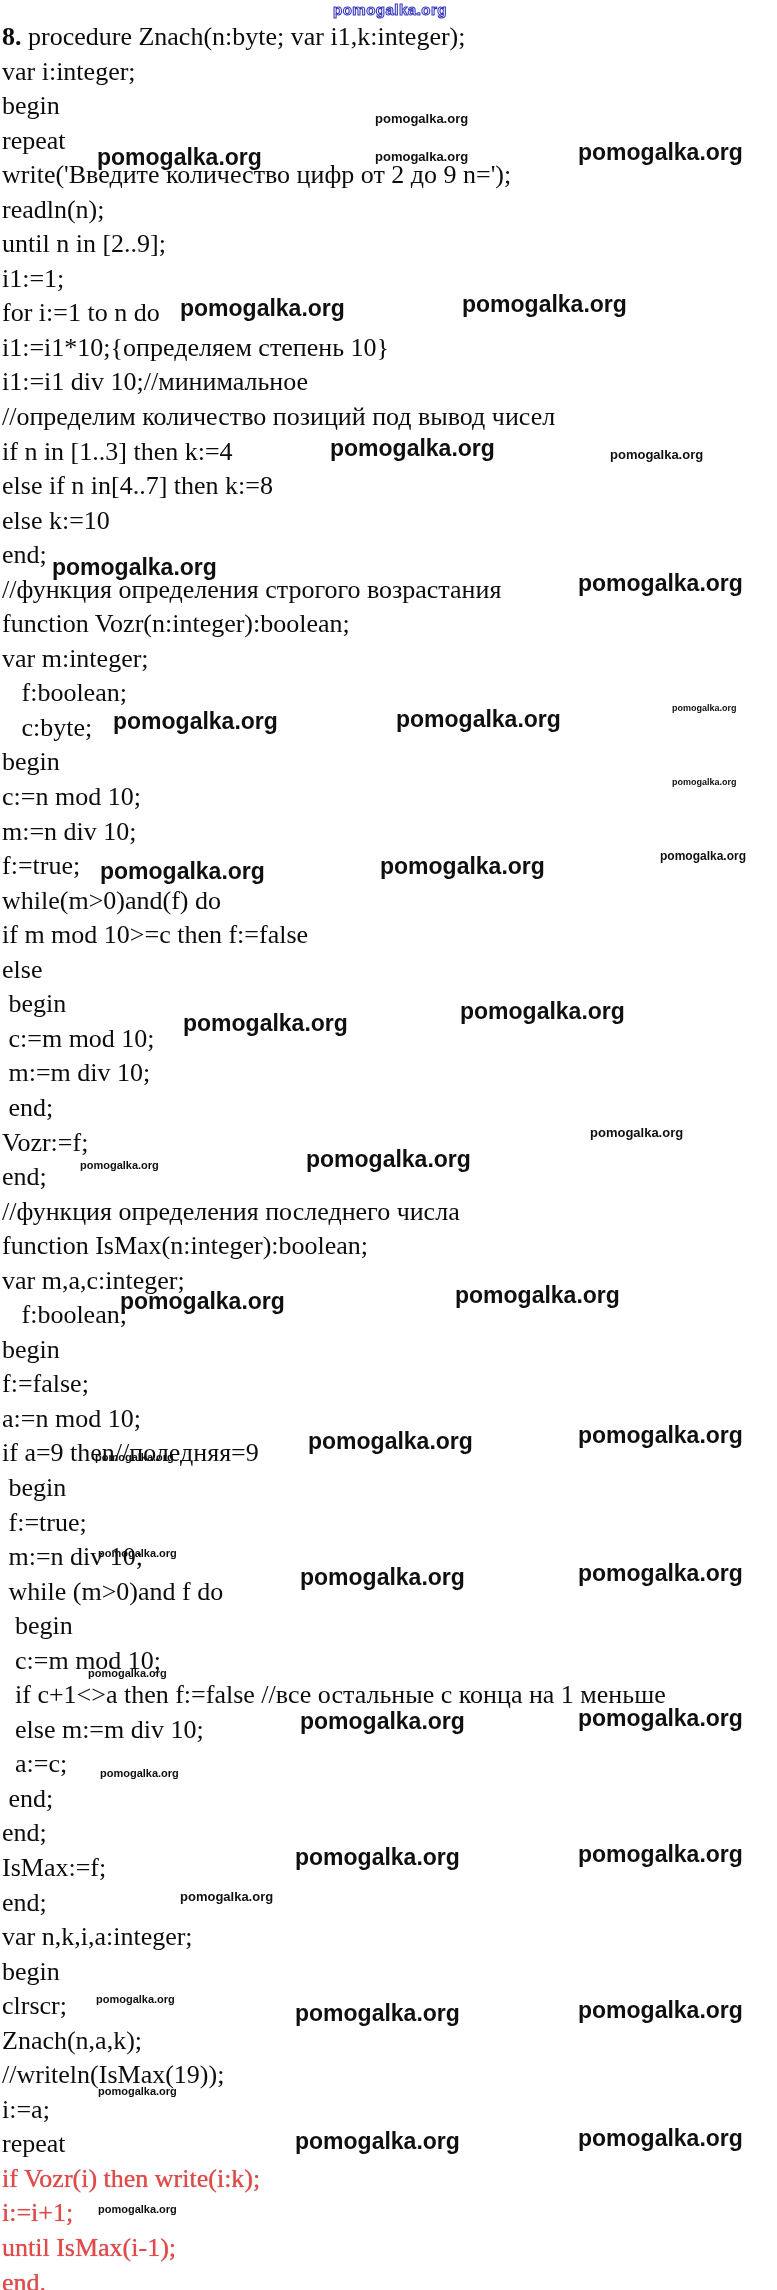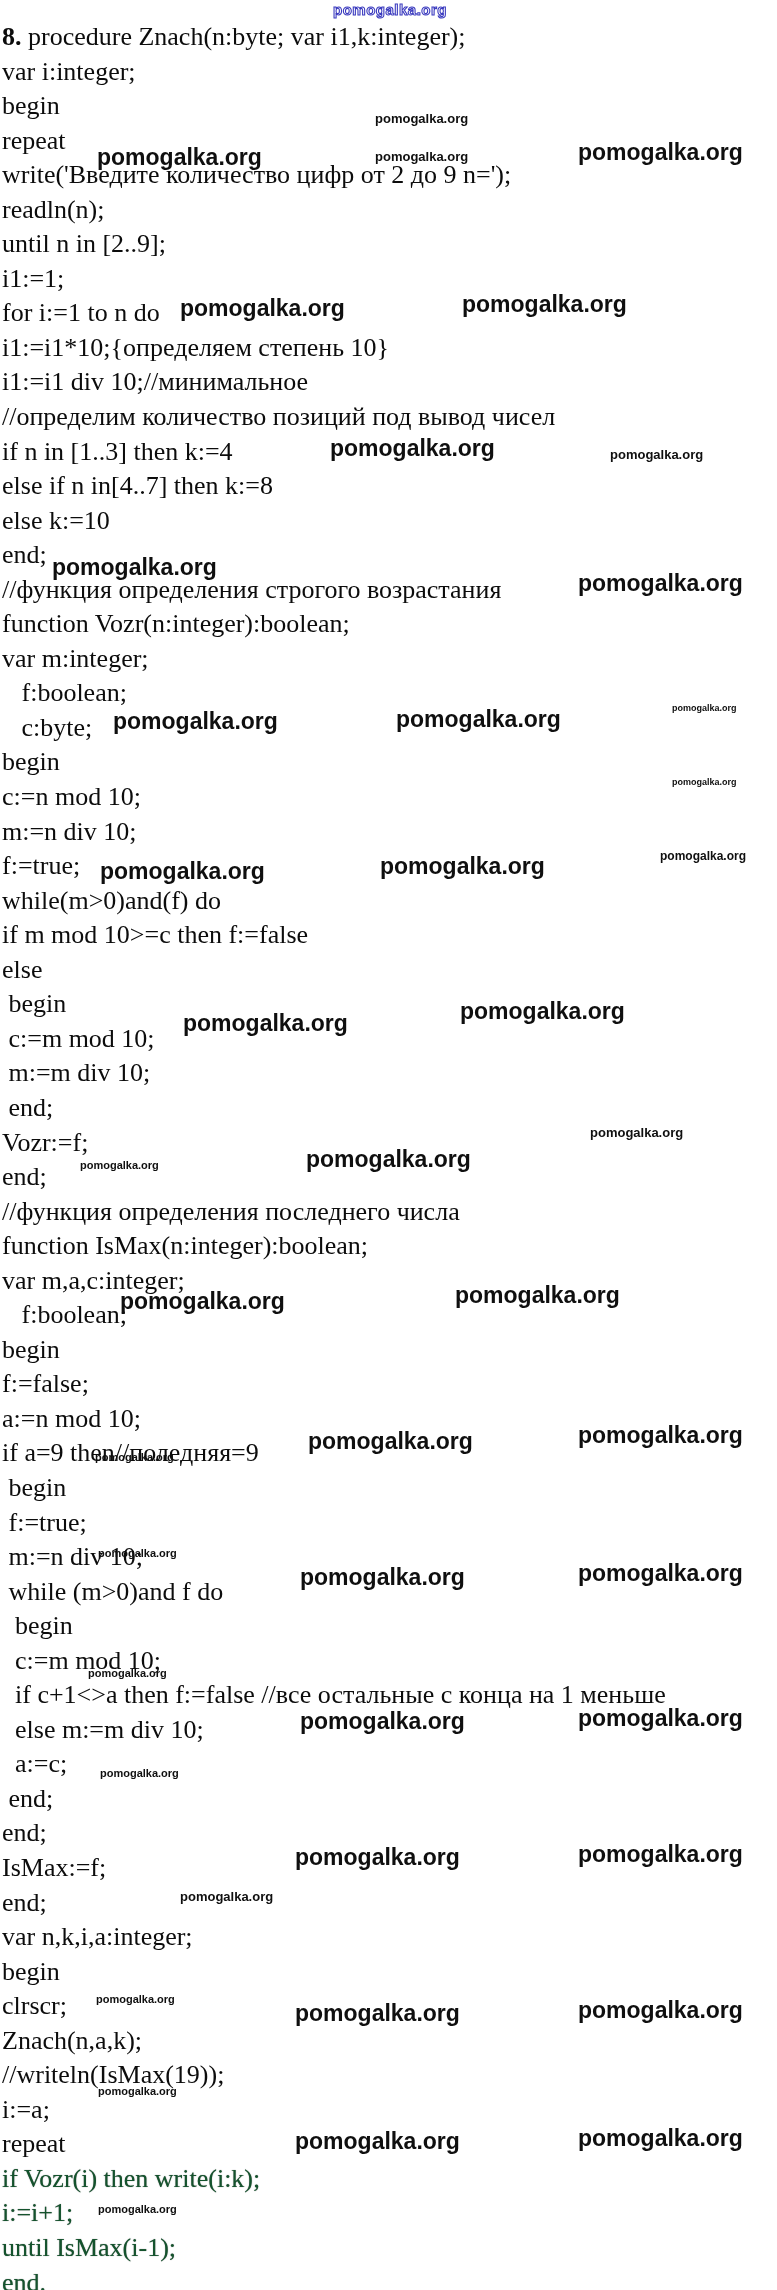--- a/index.html
+++ b/index.html
@@ -13,21 +13,21 @@
   #code{
     position:absolute;left:2px;top:20px;
     font-size:26px;
     line-height:34.55px;
     color:#0c0c0c;
     white-space:pre;
     letter-spacing:0px;
   }
   .code-line{height:34.55px;}
   .code-line b{font-weight:bold;}
-  .code-line.faint{color:#14532d;text-shadow:0 0 1px #777;}
+  .code-line.faint{color:#ef4444;text-shadow:0 0 1px #777;}
   .wm{
     position:absolute;
     font-family:"Liberation Sans", sans-serif;
     font-weight:bold;
     color:#0f0f0f;
     white-space:nowrap;
     line-height:1;
   }
   .wm.big{font-size:23px;}
   .wm.med{font-size:13px;}

